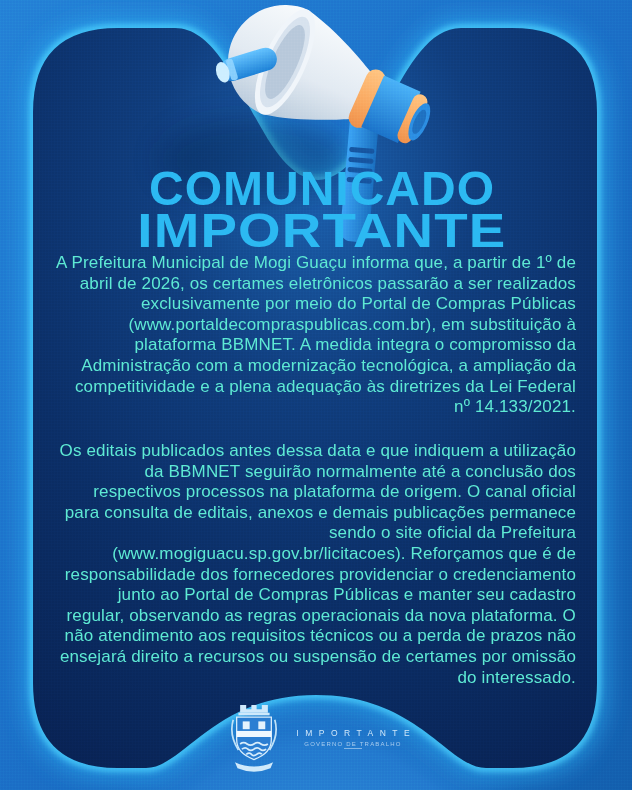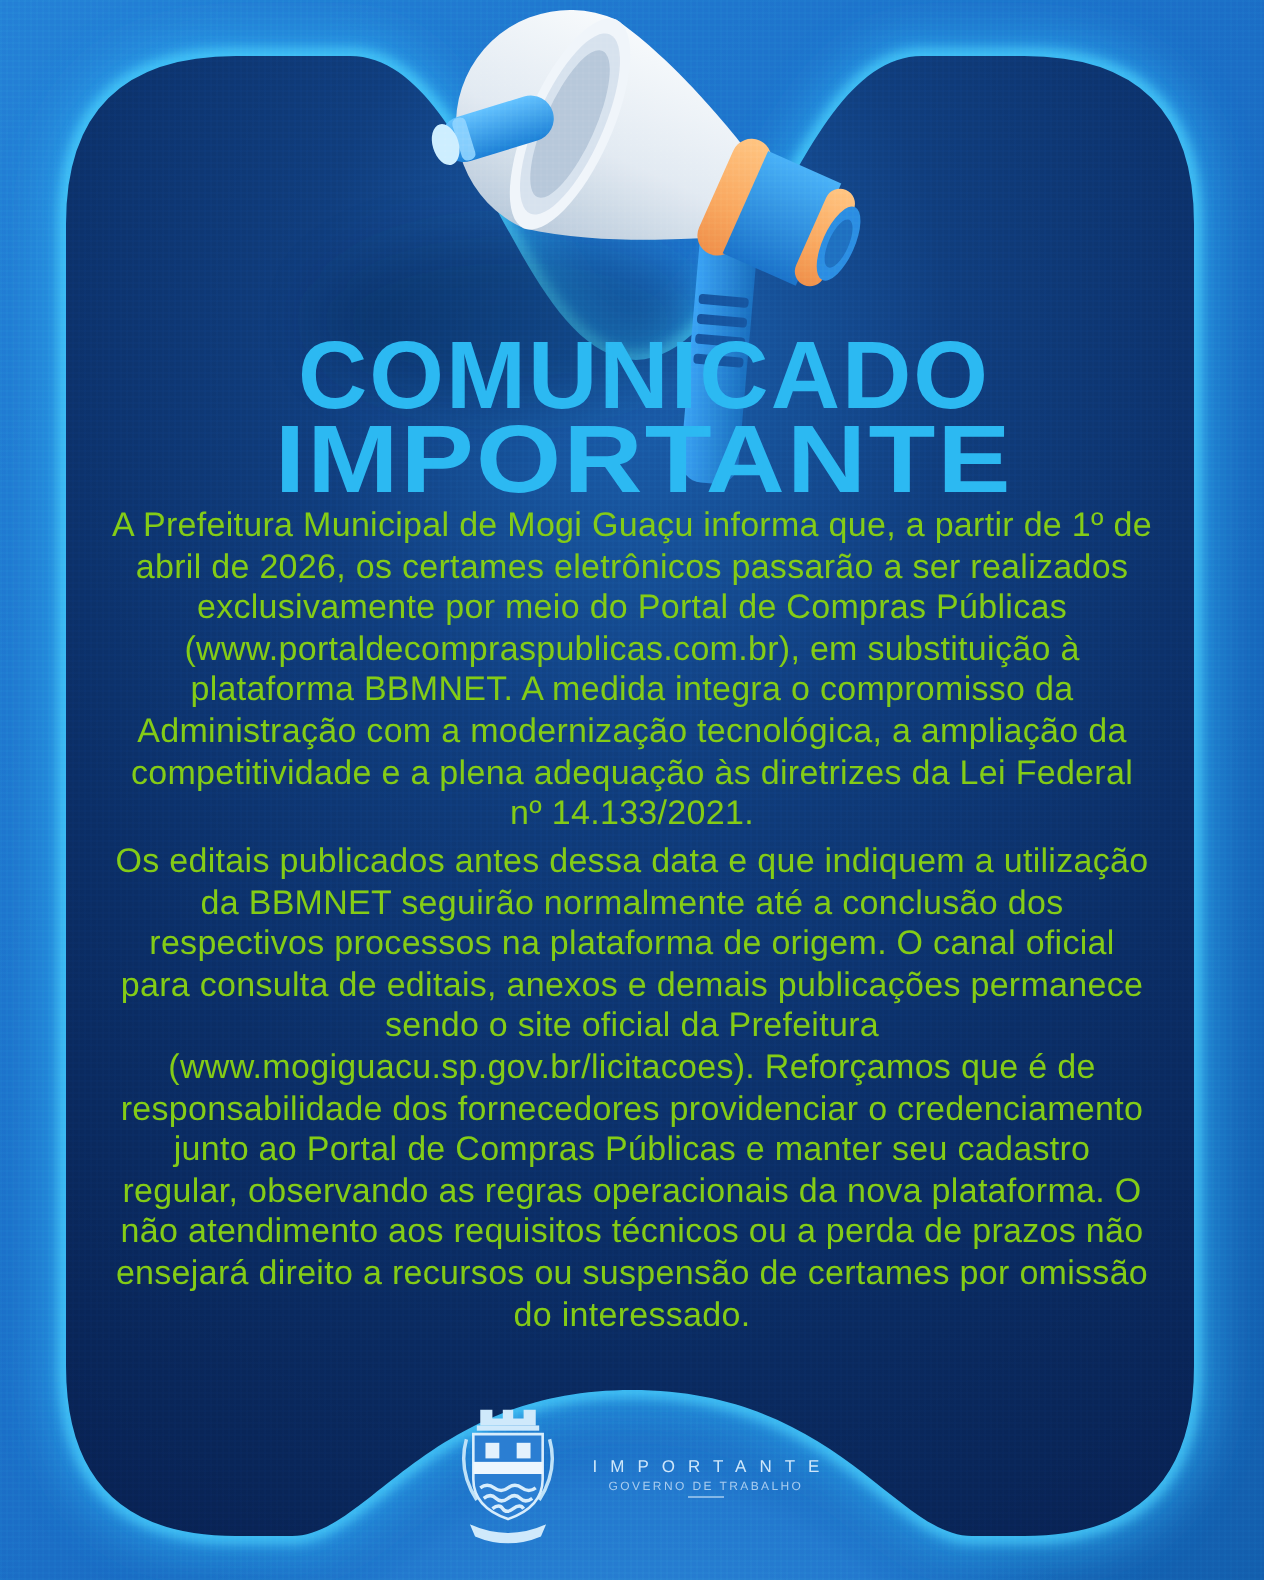--- a/index.html
+++ b/index.html
@@ -28,29 +28,29 @@
     font-size:48px;
     line-height:42px;
     letter-spacing:1px;
     text-transform:uppercase;
     z-index:3;
   }
   .title .t-line{display:inline-block;}
   .title .t2{transform:scaleX(1.14);transform-origin:center;}
   .body-text{
     position:absolute;left:56px;width:520px;
-    color:#84cc16;
+    color:#5eead4;
     font-size:17px;
     line-height:20.6px;
     letter-spacing:.15px;
-    text-align:center;
+    text-align:right;
     z-index:3;
   }
   #para1{top:236px;}
-  #para2{top:404px;}
+  #para2{top:424px;}
   .footer{
     position:absolute;left:0;right:0;top:702px;
     display:flex;justify-content:center;align-items:center;gap:10px;
     z-index:3;
   }
   .crest{width:52px;height:70px;flex:0 0 auto;}
   .footer-text{display:flex;flex-direction:column;align-items:center;}
   .city-name{
     color:#ffffff;font-weight:bold;font-size:21px;letter-spacing:1.5px;line-height:22px;
   }

